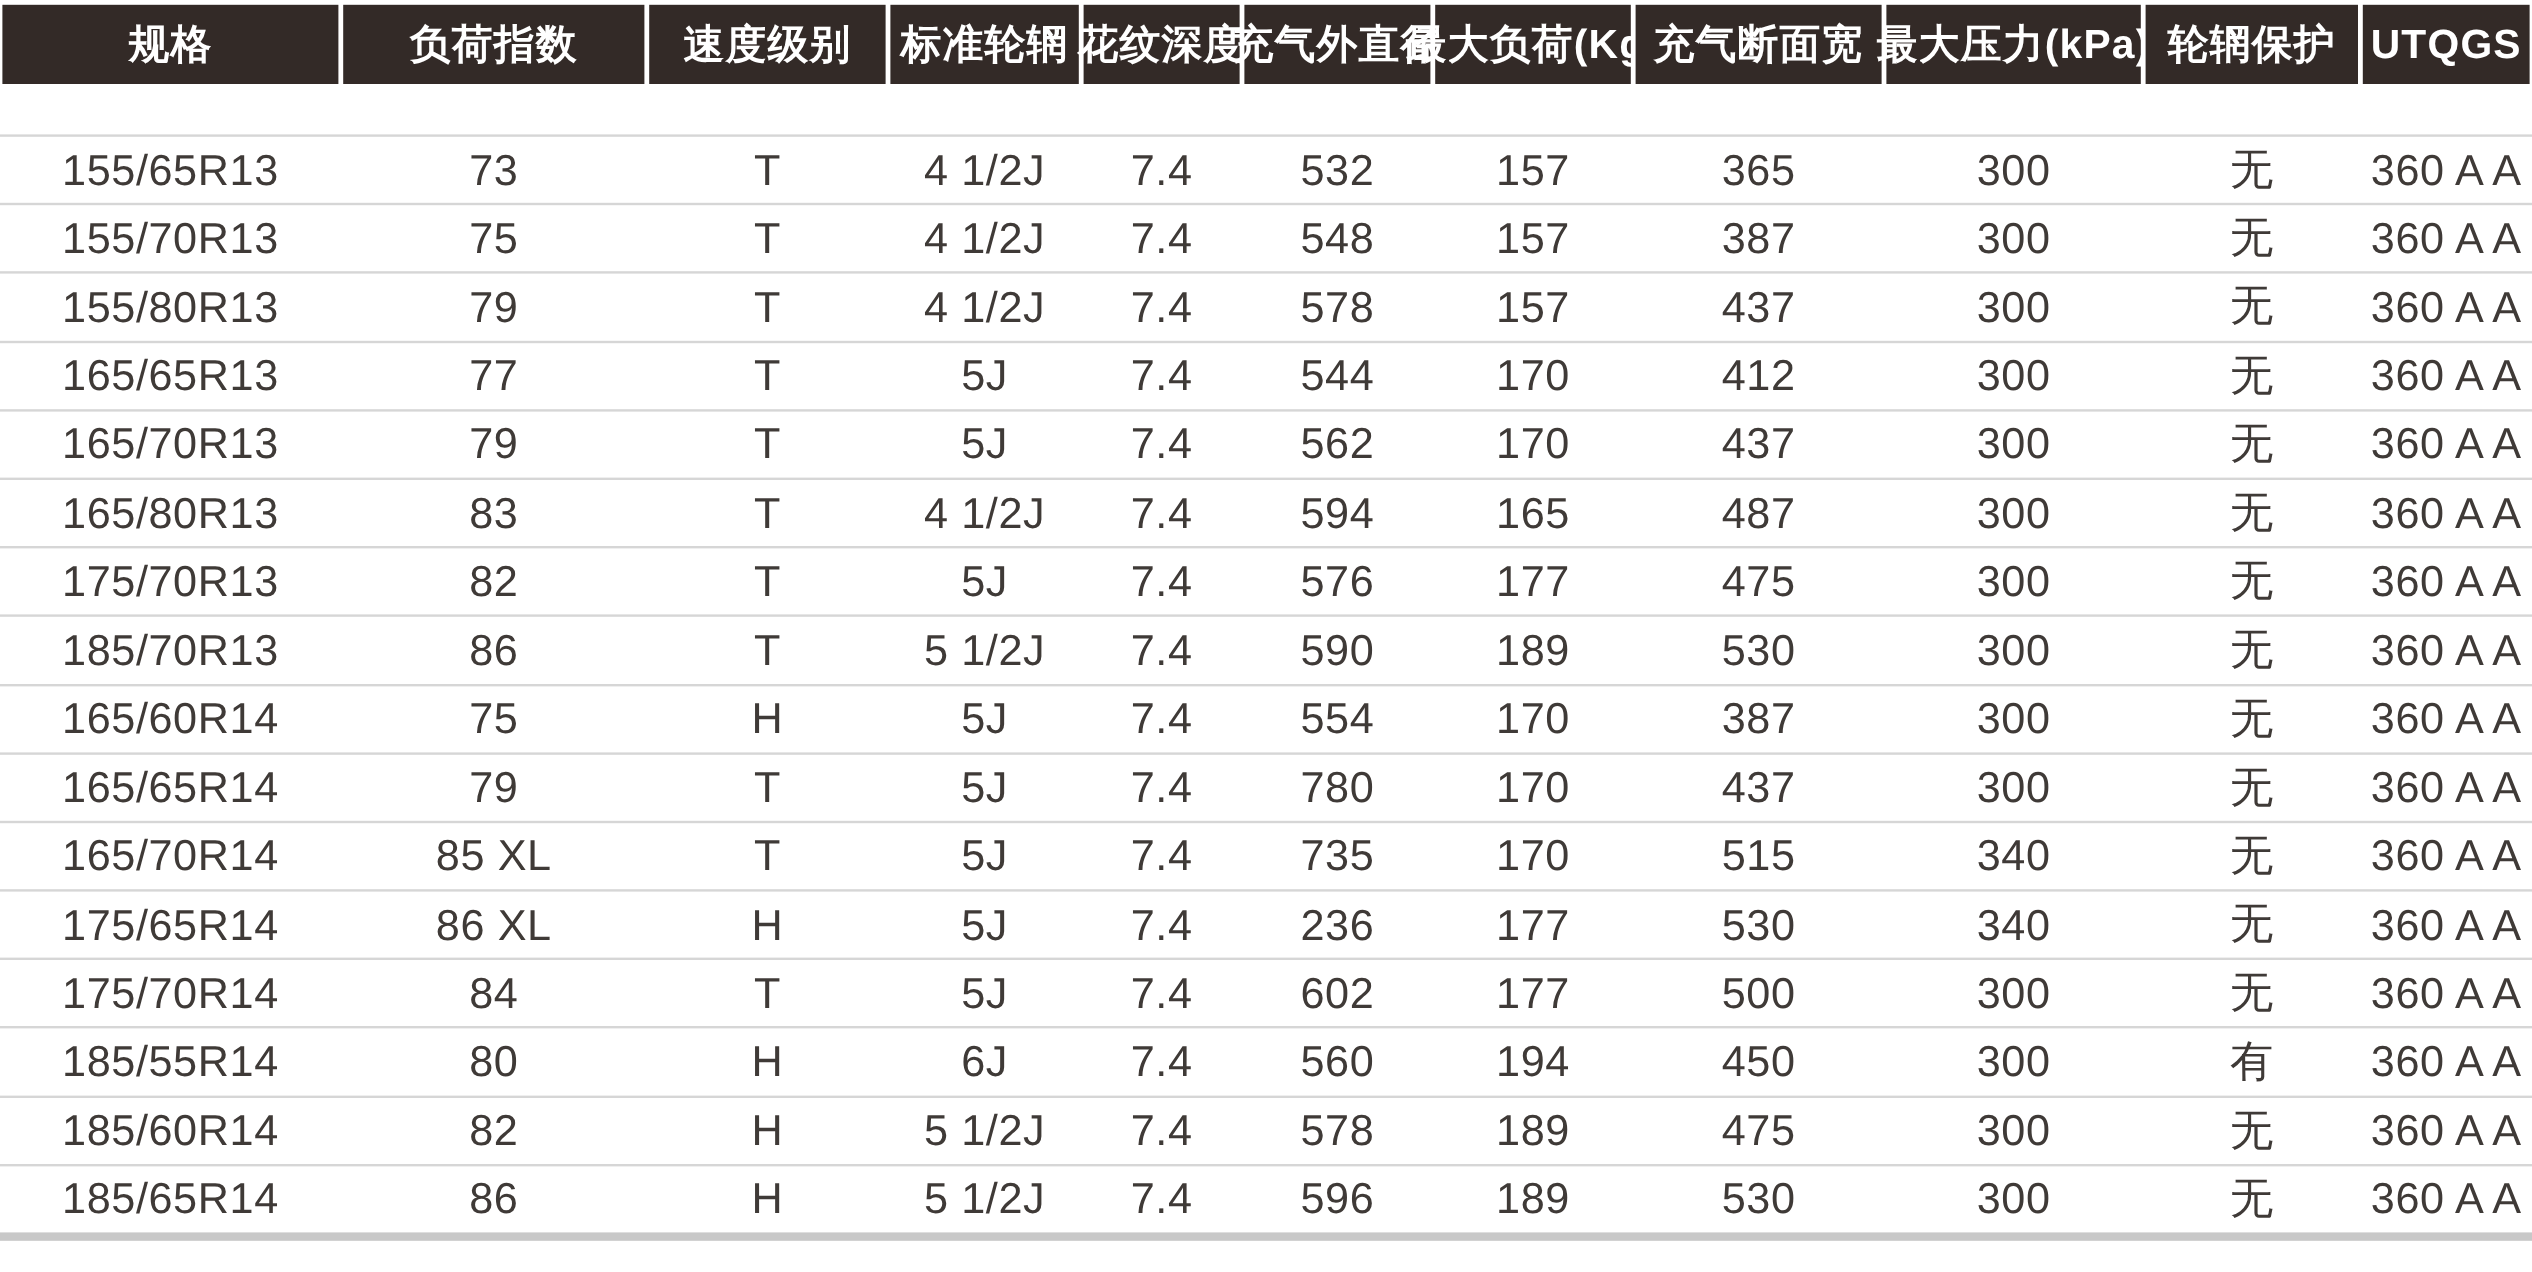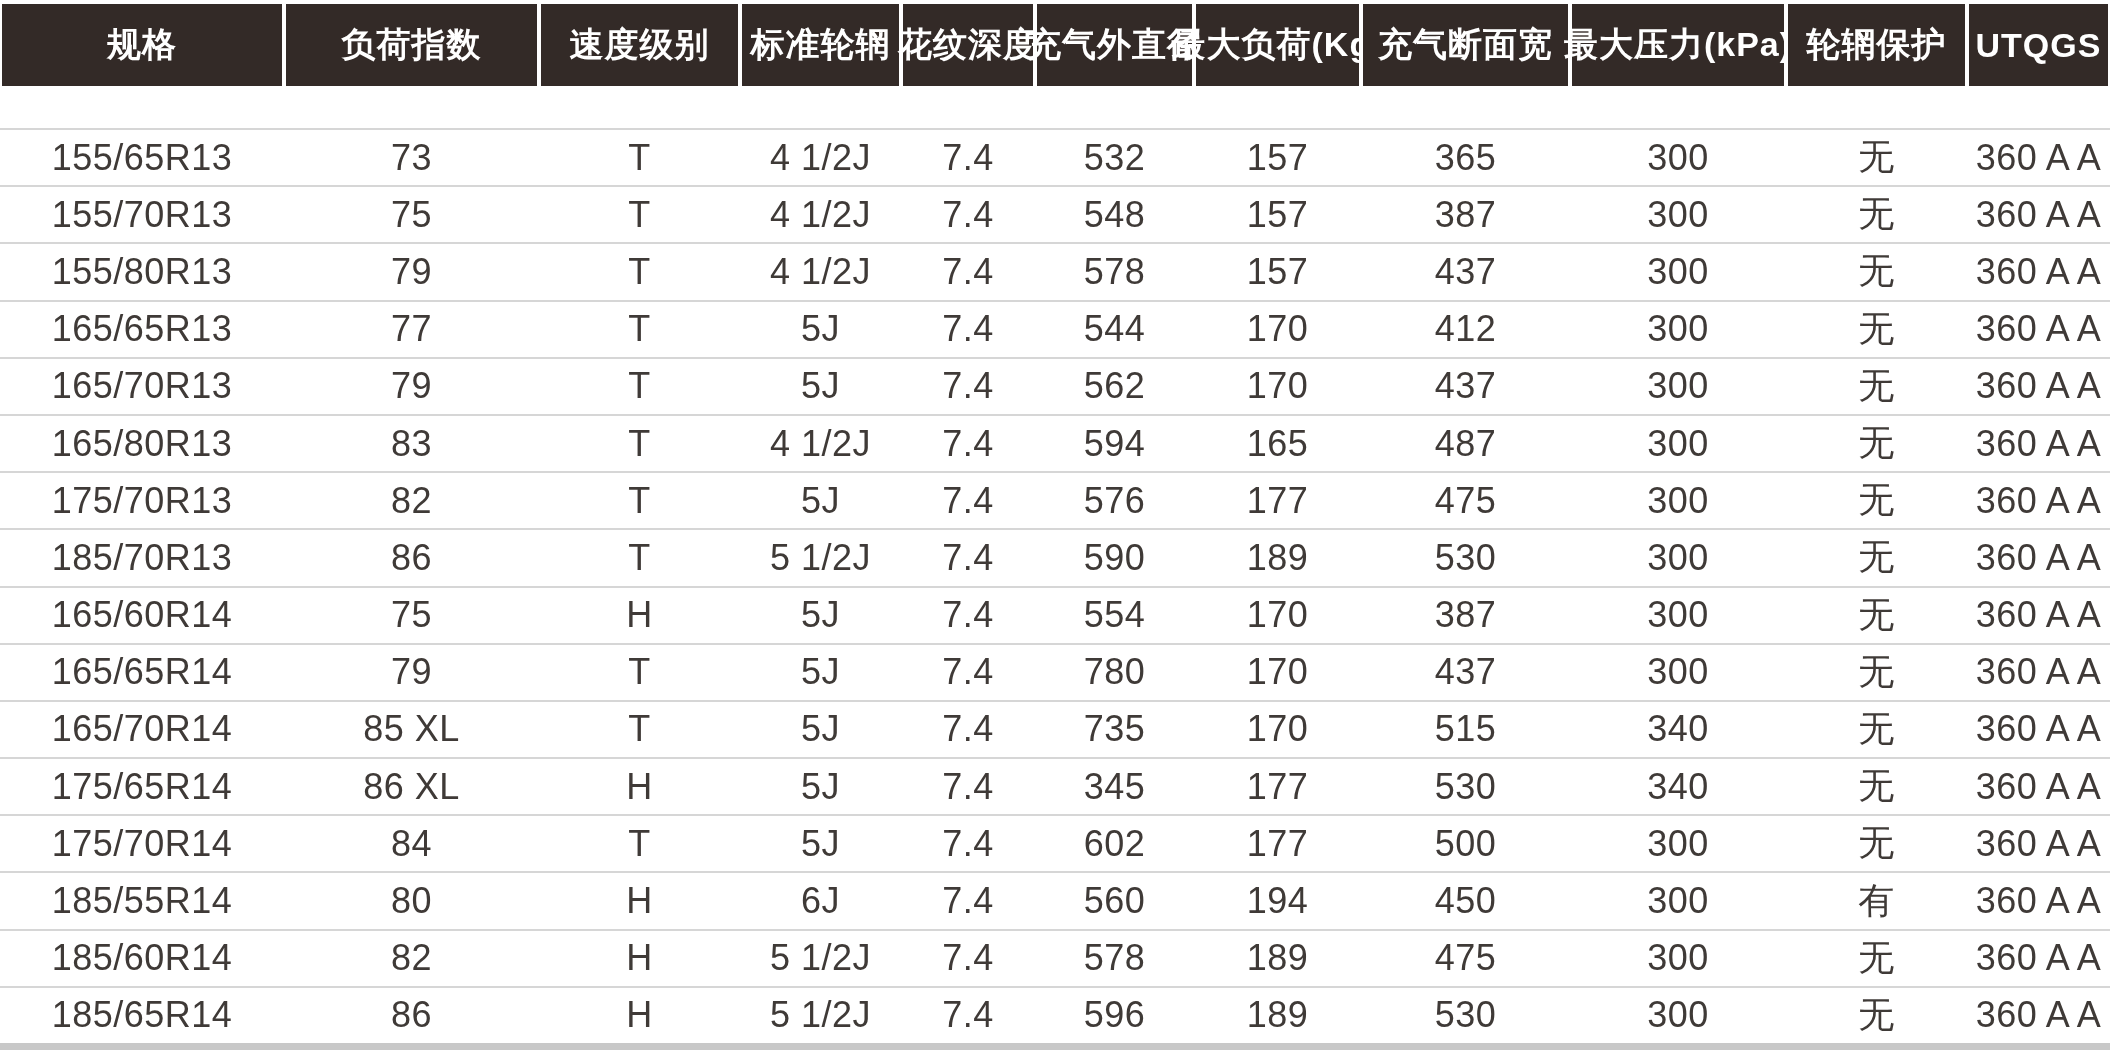--- a/index.html
+++ b/index.html
@@ -22,21 +22,21 @@
     overflow: hidden;
   }
   .spec-table {
     width: 2110px;
     position: relative;
   }
   .header-row {
     display: grid;
     grid-template-columns: 284px 255px 201px 161px 134px 159px 167px 209px 216px 181px 143px;
     margin-top: 4px;
-    height: 82px;
+    height: 66px;
   }
   .hcell {
     background: var(--header-bg);
     color: var(--header-text);
     display: flex;
     align-items: center;
     justify-content: center;
     font-weight: bold;
     font-size: 34px;
     margin: 0 2px;
@@ -227,21 +227,21 @@
         <div class="cell">340</div>
         <div class="cell">无</div>
         <div class="cell">360 A A</div>
       </div>
       <div class="row">
         <div class="cell">175/65R14</div>
         <div class="cell">86 XL</div>
         <div class="cell">H</div>
         <div class="cell">5J</div>
         <div class="cell">7.4</div>
-        <div class="cell">345</div>
+        <div class="cell">236</div>
         <div class="cell">177</div>
         <div class="cell">530</div>
         <div class="cell">340</div>
         <div class="cell">无</div>
         <div class="cell">360 A A</div>
       </div>
       <div class="row">
         <div class="cell">175/70R14</div>
         <div class="cell">84</div>
         <div class="cell">T</div>

